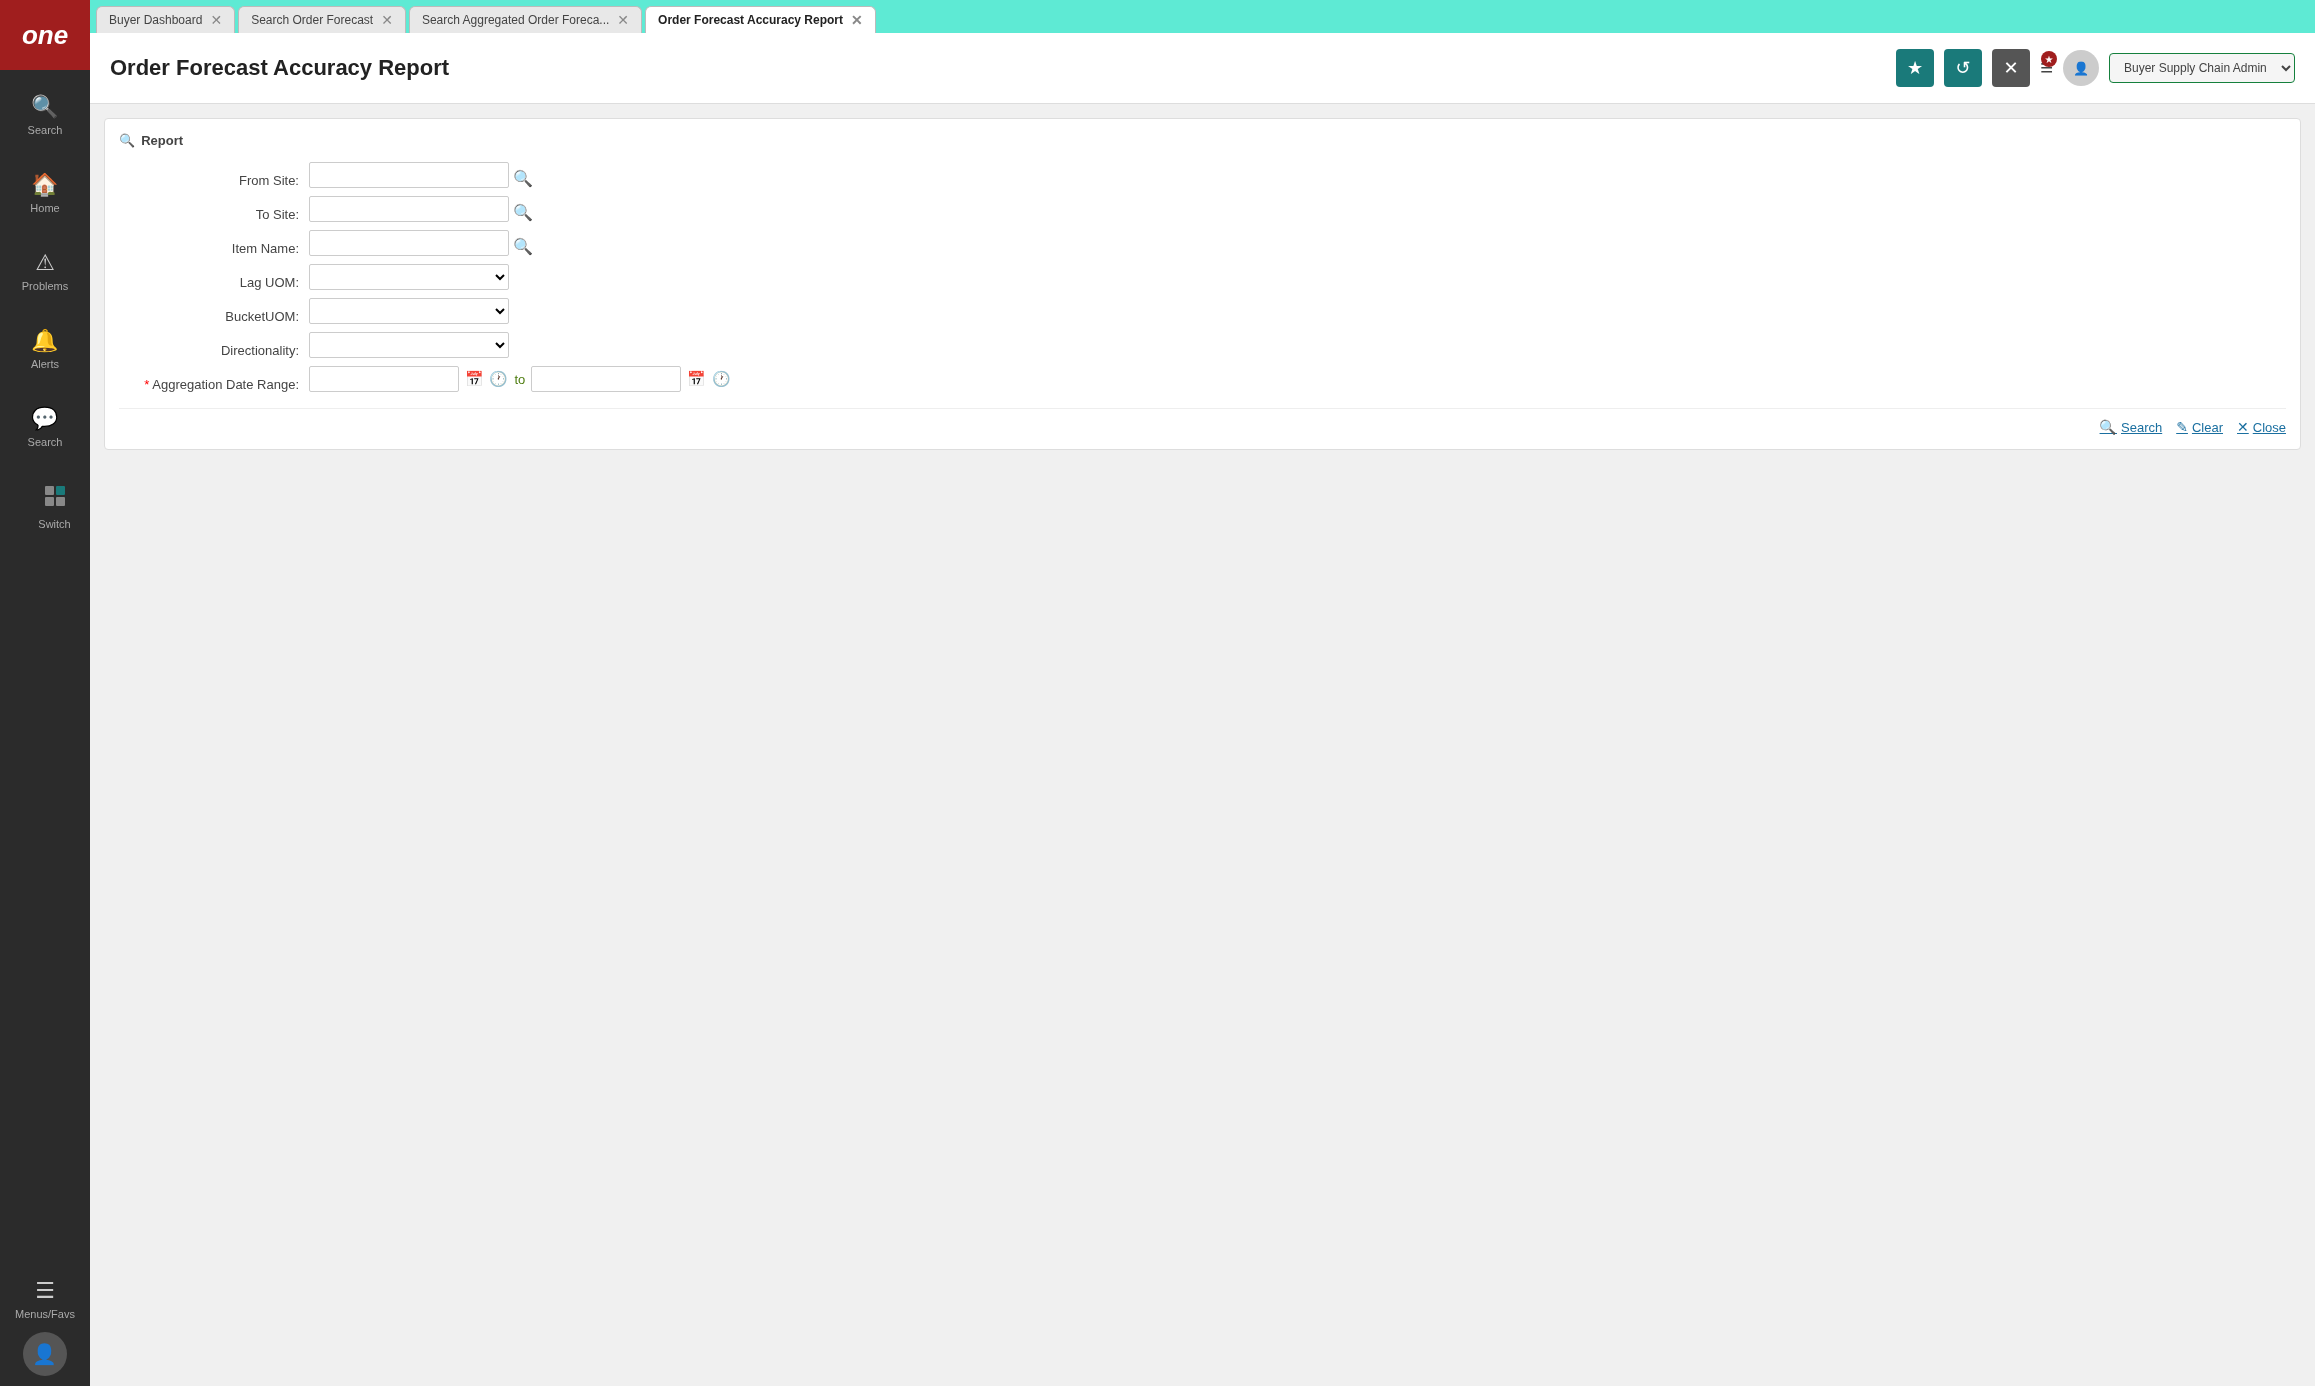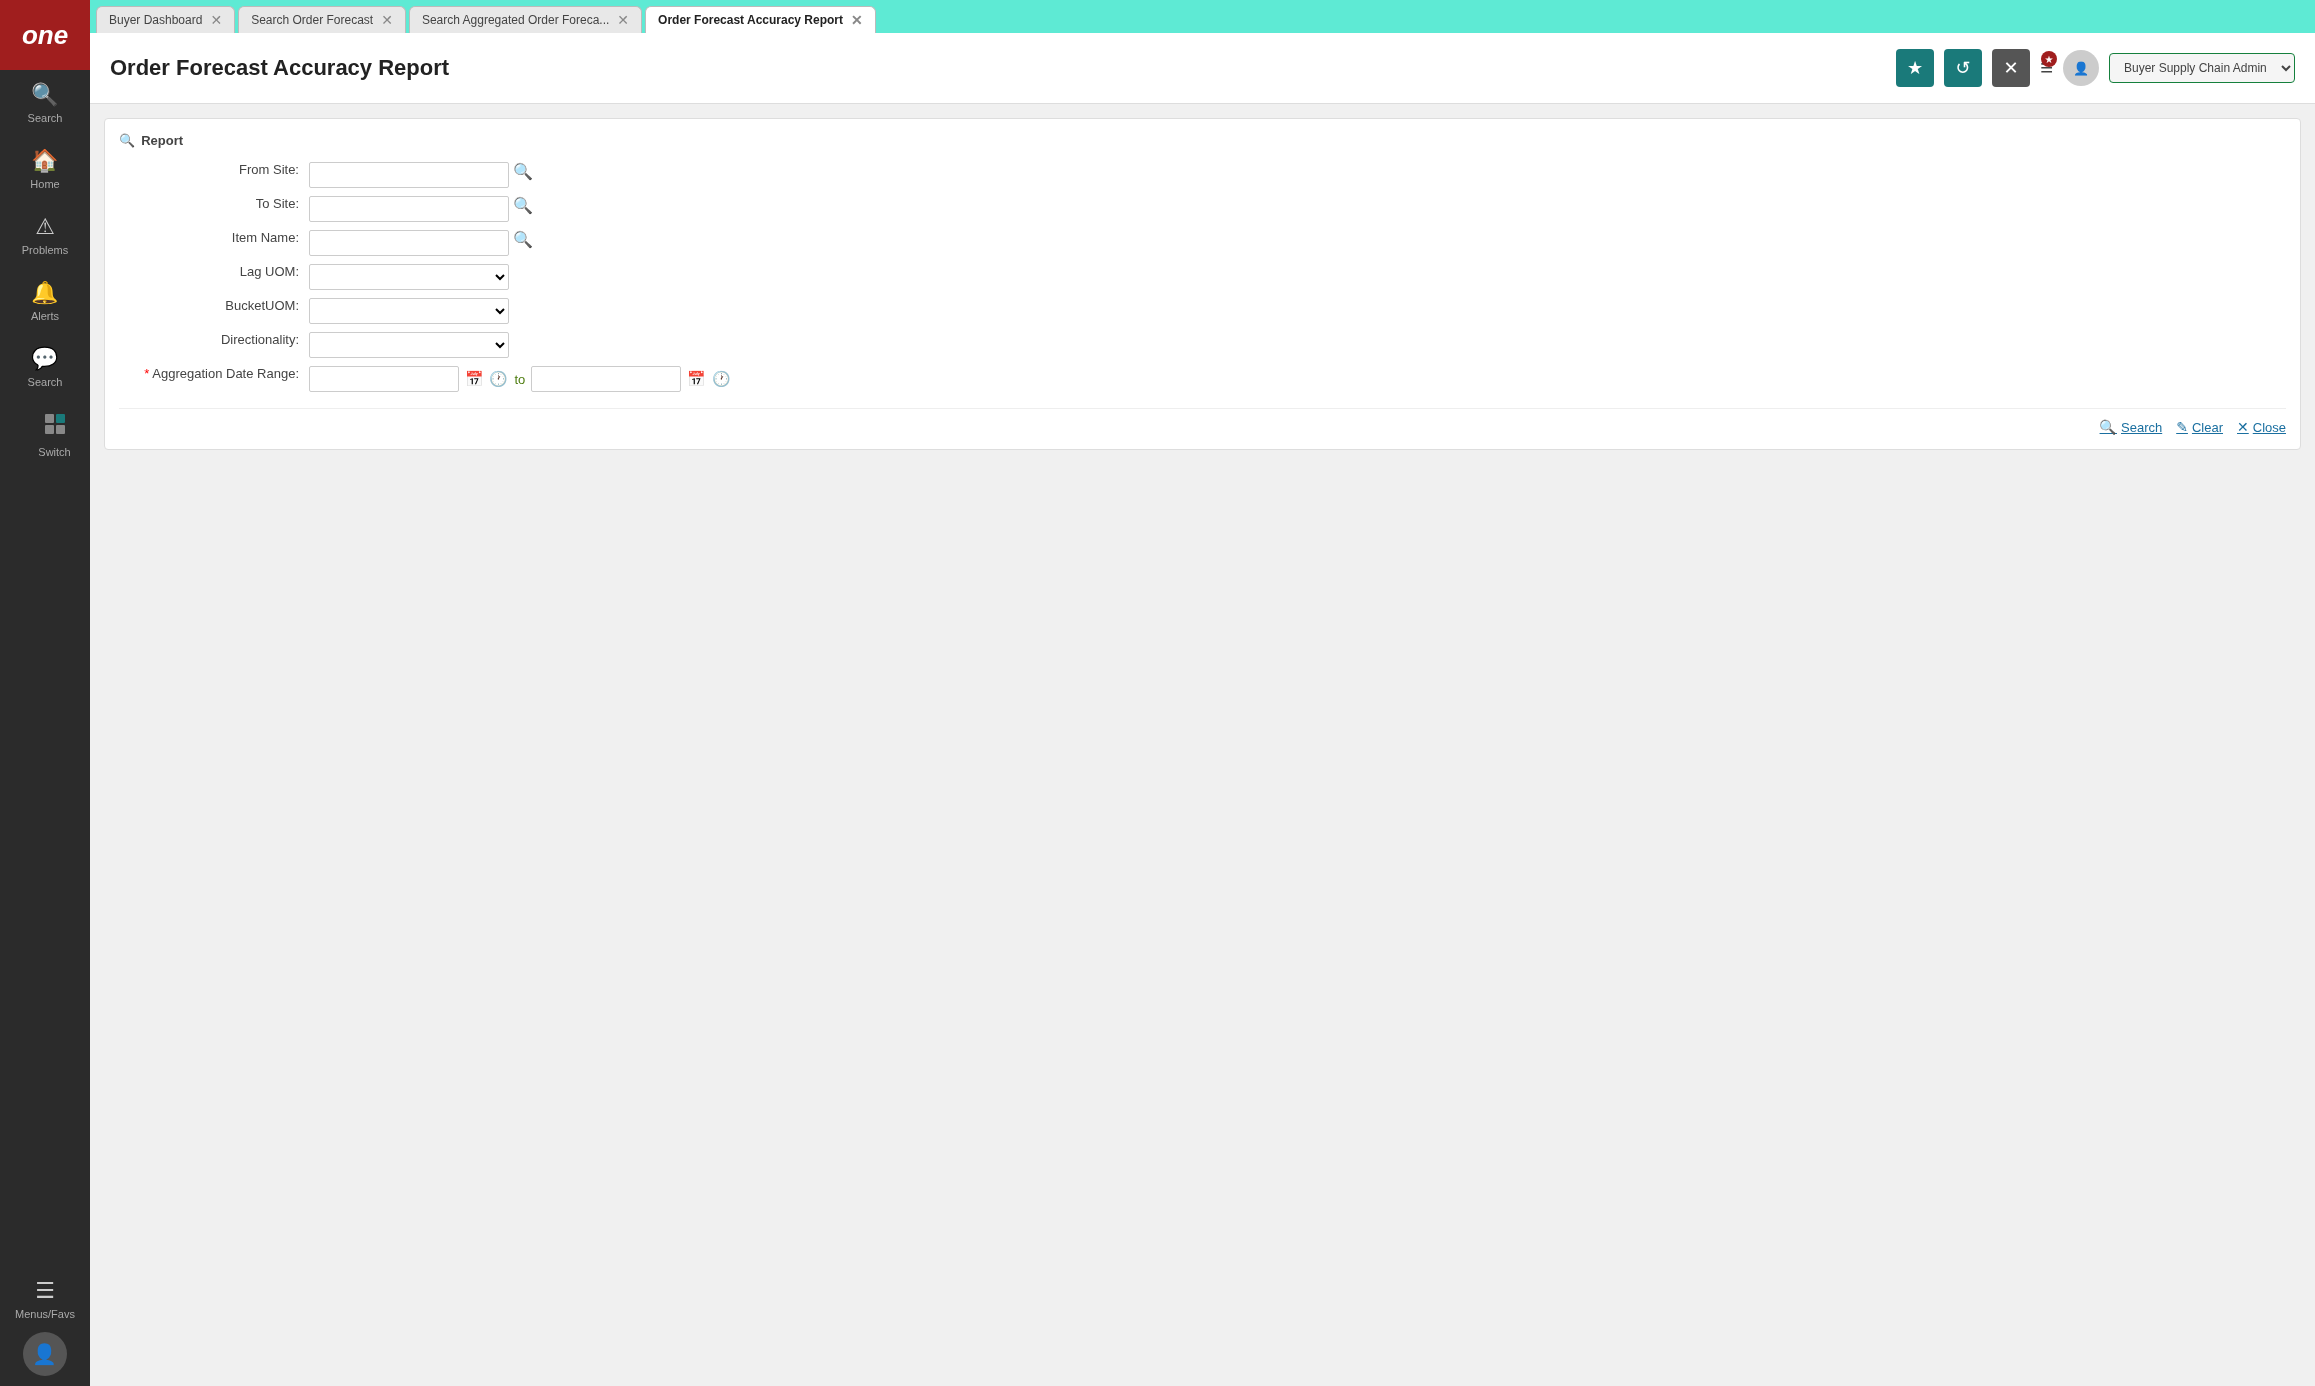--- a/index.html
+++ b/index.html
@@ -8,20 +8,21 @@
     
     .sidebar {
       width: 90px;
       background: #2b2b2b;
       display: flex;
       flex-direction: column;
       align-items: center;
       padding-top: 0;
       flex-shrink: 0;
       height: 100vh;
+      gap: 12px;
     }
     .sidebar-logo {
       width: 90px;
       height: 70px;
       background: #a01e1e;
       display: flex;
       align-items: center;
       justify-content: center;
       flex-shrink: 0;
     }
@@ -221,21 +222,21 @@
       margin-bottom: 14px;
       display: flex;
       align-items: center;
       gap: 6px;
     }
     .filters-header .filter-icon {
       font-size: 13px;
     }
     .filter-row {
       display: flex;
-      align-items: flex-start;
+      align-items: flex-end;
       margin-bottom: 8px;
     }
     .filter-label {
       text-align: right;
       width: 190px;
       padding-right: 10px;
       font-size: 13px;
       color: #444;
       flex-shrink: 0;
     }

